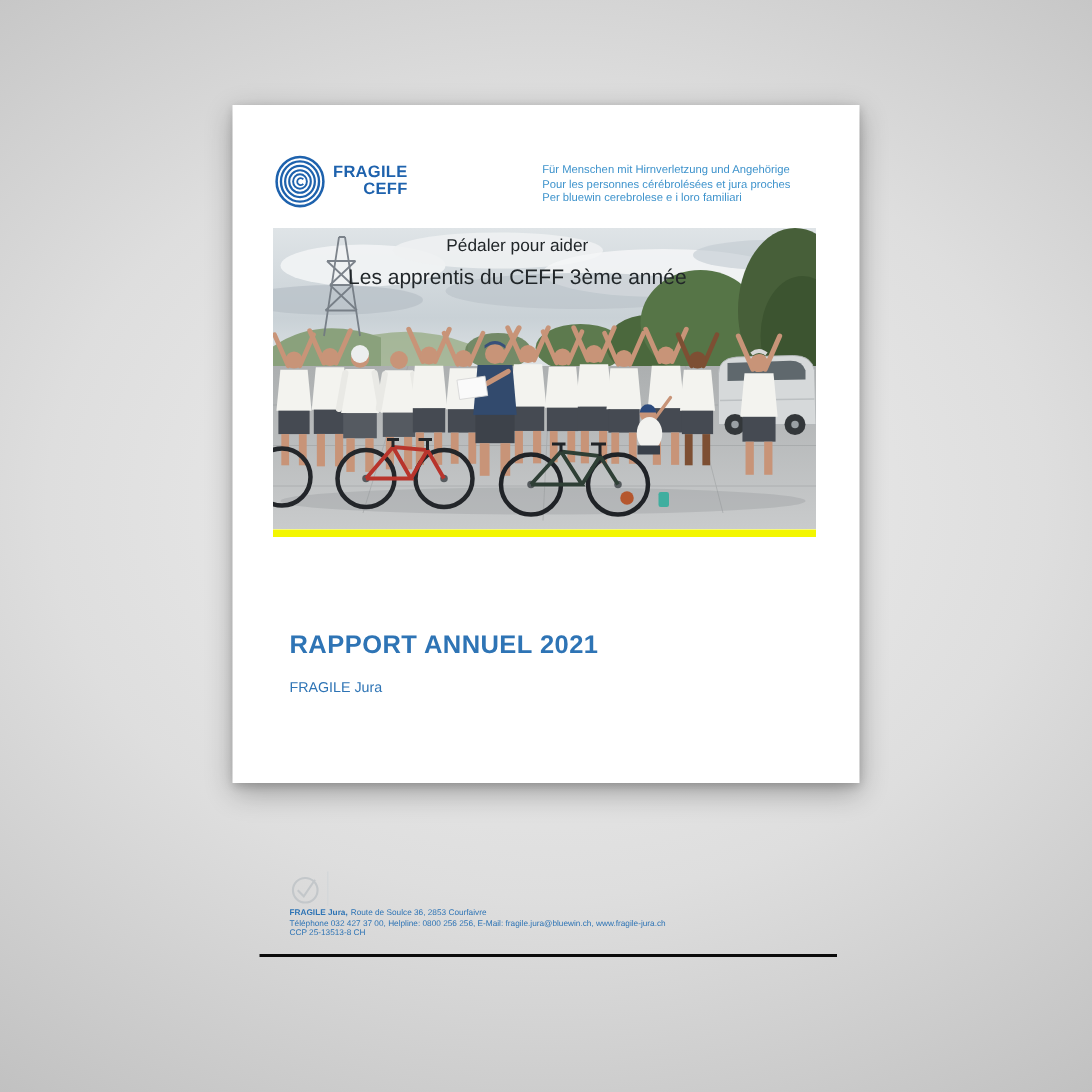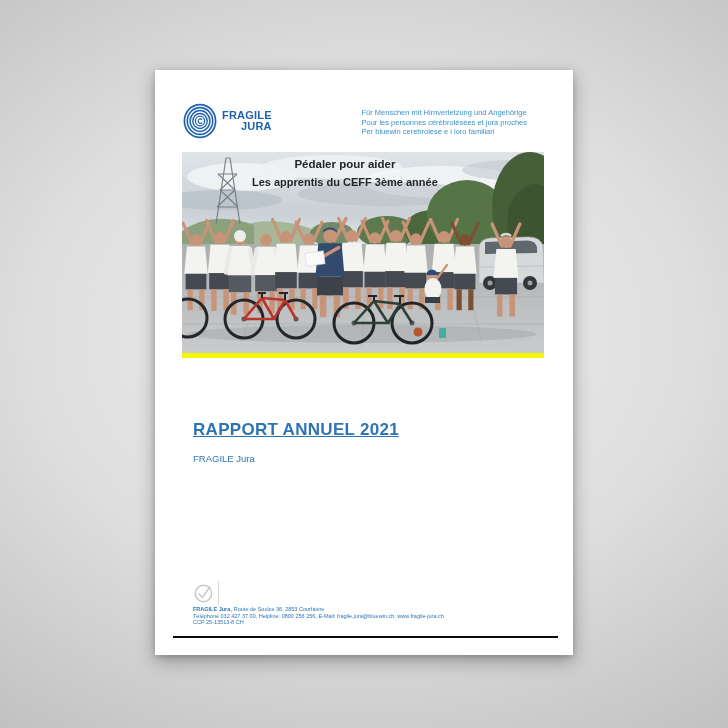--- a/index.html
+++ b/index.html
@@ -2,43 +2,43 @@
 <html><head>
 <meta charset="utf-8">
 <style>
   html,body{margin:0;padding:0;}
   body{
     width:728px;height:728px;overflow:hidden;position:relative;
     background:radial-gradient(ellipse 120% 95% at 50% 46%, #efefef 0%, #dedede 38%, #bdbdbd 75%, #b2b2b2 100%);
     font-family:"Liberation Sans", sans-serif;
   }
   .page{
-    position:absolute;left:155px;top:70px;width:418px;height:585px;
+    position:absolute;left:155px;top:70px;width:418px;height:452px;
     background:#ffffff;
     box-shadow:0 6px 18px rgba(0,0,0,.30), 0 2px 6px rgba(0,0,0,.18);
   }
   
   .logo{position:absolute;left:28px;top:33px;display:flex;align-items:center;}
   .logo svg{display:block;}
   .logo-text{margin-left:5px;text-align:right;color:#1e62ad;font-weight:bold;
     font-size:11px;line-height:11.5px;letter-spacing:.2px;}
   .tagline{position:absolute;right:46px;top:38px;text-align:left;
     color:#3e93cc;font-size:7.5px;line-height:9.6px;}
   
   .photo{position:absolute;left:27px;top:82px;width:362px;height:206px;}
   .photo-scene{position:absolute;left:0;top:0;width:362px;height:201px;overflow:hidden;}
   .photo-scene svg{display:block;}
   .yellow-bar{position:absolute;left:0;top:201px;width:362px;height:5px;background:#f3f600;}
   .ov{position:absolute;left:45%;transform:translateX(-50%);white-space:nowrap;
-    color:#212629;font-weight:700;}
+    color:#212629;font-weight:400;}
   .ov1{top:6px;font-size:11.5px;}
-  .ov2{top:24px;font-size:11px;}
+  .ov2{top:24px;font-size:14px;}
   
   .title-block{position:absolute;left:38px;top:350px;color:#2e74b5;}
-  .title{font-size:17px;font-weight:bold;letter-spacing:.3px;line-height:19px;text-decoration:underline;}
+  .title{font-size:17px;font-weight:bold;letter-spacing:.3px;line-height:19px;}
   .subtitle{font-size:9.5px;margin-top:14px;}
   
   .seal{position:absolute;left:38px;top:512px;}
   .footer-divider{position:absolute;left:63px;top:511px;width:1px;height:23px;background:#d4d7d9;}
   .footer-text{position:absolute;left:38px;top:536px;color:#2e74b5;
     font-size:5.5px;line-height:6.6px;white-space:nowrap;}
   .f-bold{font-weight:bold;}
   .f-rest{margin-left:2px;}
   .black-rule{position:absolute;left:18px;top:566px;width:385px;height:2px;background:#0b0b0b;}
 </style>
@@ -53,21 +53,21 @@
         <ellipse cx="17" cy="18" rx="15.6" ry="16.4" stroke-width="1.7"></ellipse>
         <ellipse cx="17" cy="18" rx="12.7" ry="13.4" stroke-width="1.6"></ellipse>
         <ellipse cx="17" cy="18" rx="9.9" ry="10.4" stroke-width="1.5"></ellipse>
         <ellipse cx="17" cy="18" rx="7.2" ry="7.5" stroke-width="1.4"></ellipse>
         <ellipse cx="17" cy="18" rx="4.6" ry="4.8" stroke-width="1.3"></ellipse>
         <path d="M19.2 16.6 A2.3 2.3 0 1 0 19.2 19.6" stroke-width="1.2"></path>
       </g>
     </svg>
     <div class="logo-text">
       <div>FRAGILE</div>
-      <div>JURA</div>
+      <div>CEFF</div>
     </div>
   </div>
 
   <div class="tagline">
     <div>Für Menschen mit Hirnverletzung und Angehörige</div>
     <div>Pour les personnes cérébrolésées et jura proches</div>
     <div>Per bluewin cerebrolese e i loro familiari</div>
   </div>
 
   <div class="photo">

